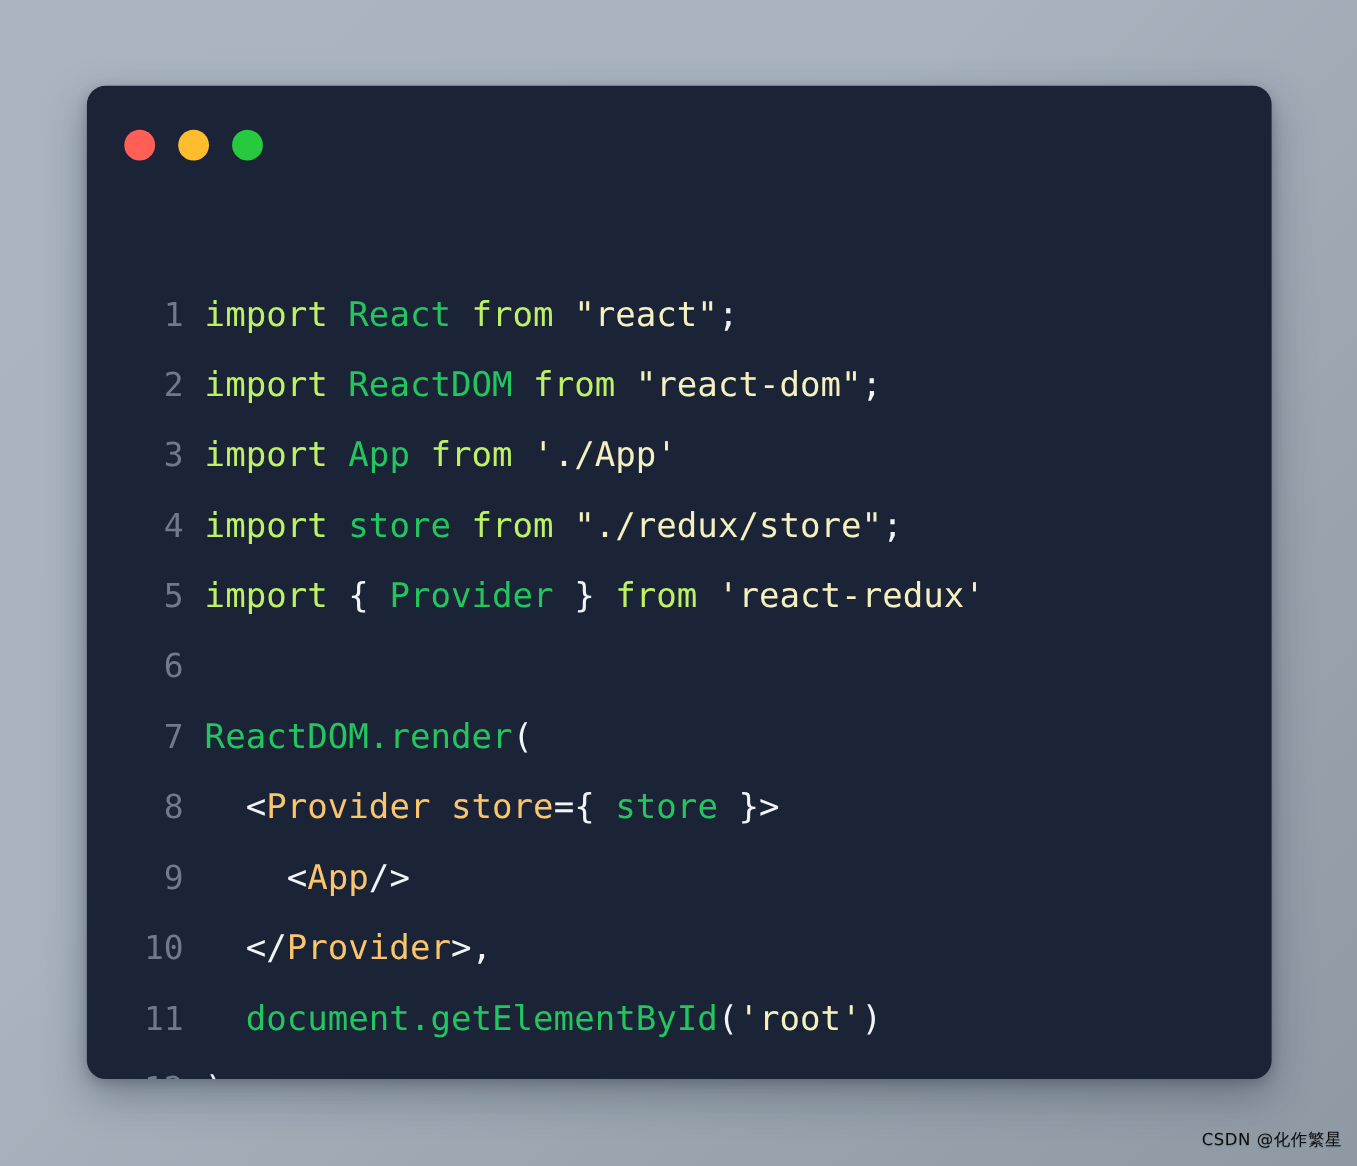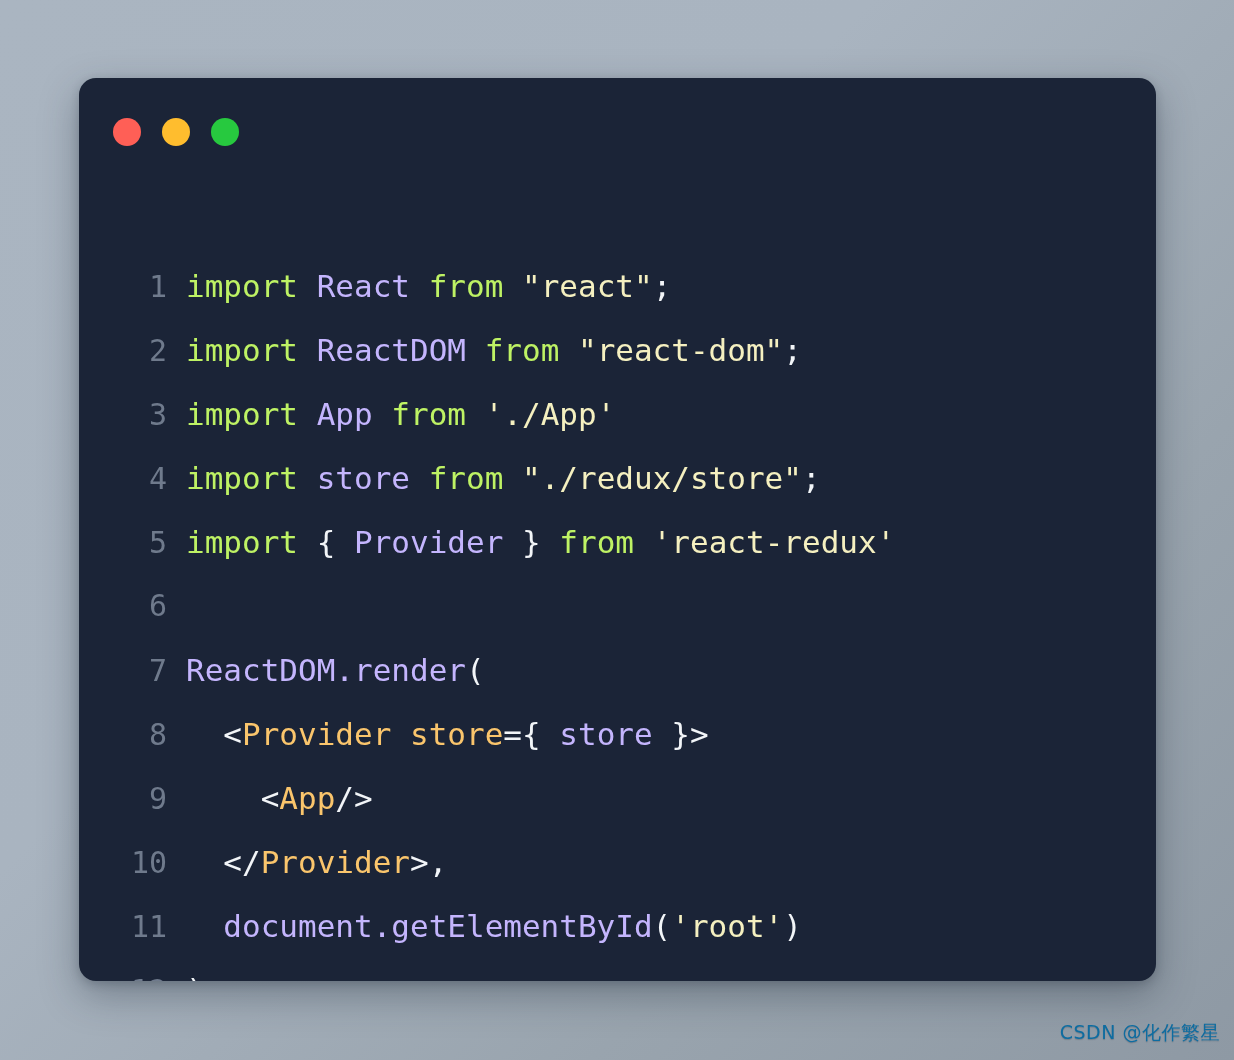--- a/index.html
+++ b/index.html
@@ -76,34 +76,34 @@
     user-select: none;
   }
   .code-text {
     padding-left: 19px;
     color: #e6eaf0;
     letter-spacing: 0px;
   }
 
   
   .tok-kw    { color: #bef264; }   
-  .tok-id    { color: #c4b5fd; }   
+  .tok-id    { color: #22c55e; }   
   .tok-str   { color: #f5f0c0; }   
   .tok-punc  { color: #f2f5f8; }   
   .tok-tag   { color: #fac56c; }   
   .tok-plain { color: #e6eaf0; }
 
   
   #watermark {
     position: absolute;
     right: 14px;
     bottom: 14px;
     font-family: "DejaVu Sans", "Liberation Sans", sans-serif;
-    font-size: 19px;
-    color: #0369a1;
+    font-size: 15px;
+    color: #000000;
     opacity: 0.92;
     text-shadow: 0 1px 1px rgba(60,70,80,0.35);
     letter-spacing: 0.5px;
   }
 </style>
 </head>
 <body>
 
 <div id="code-window">
 

